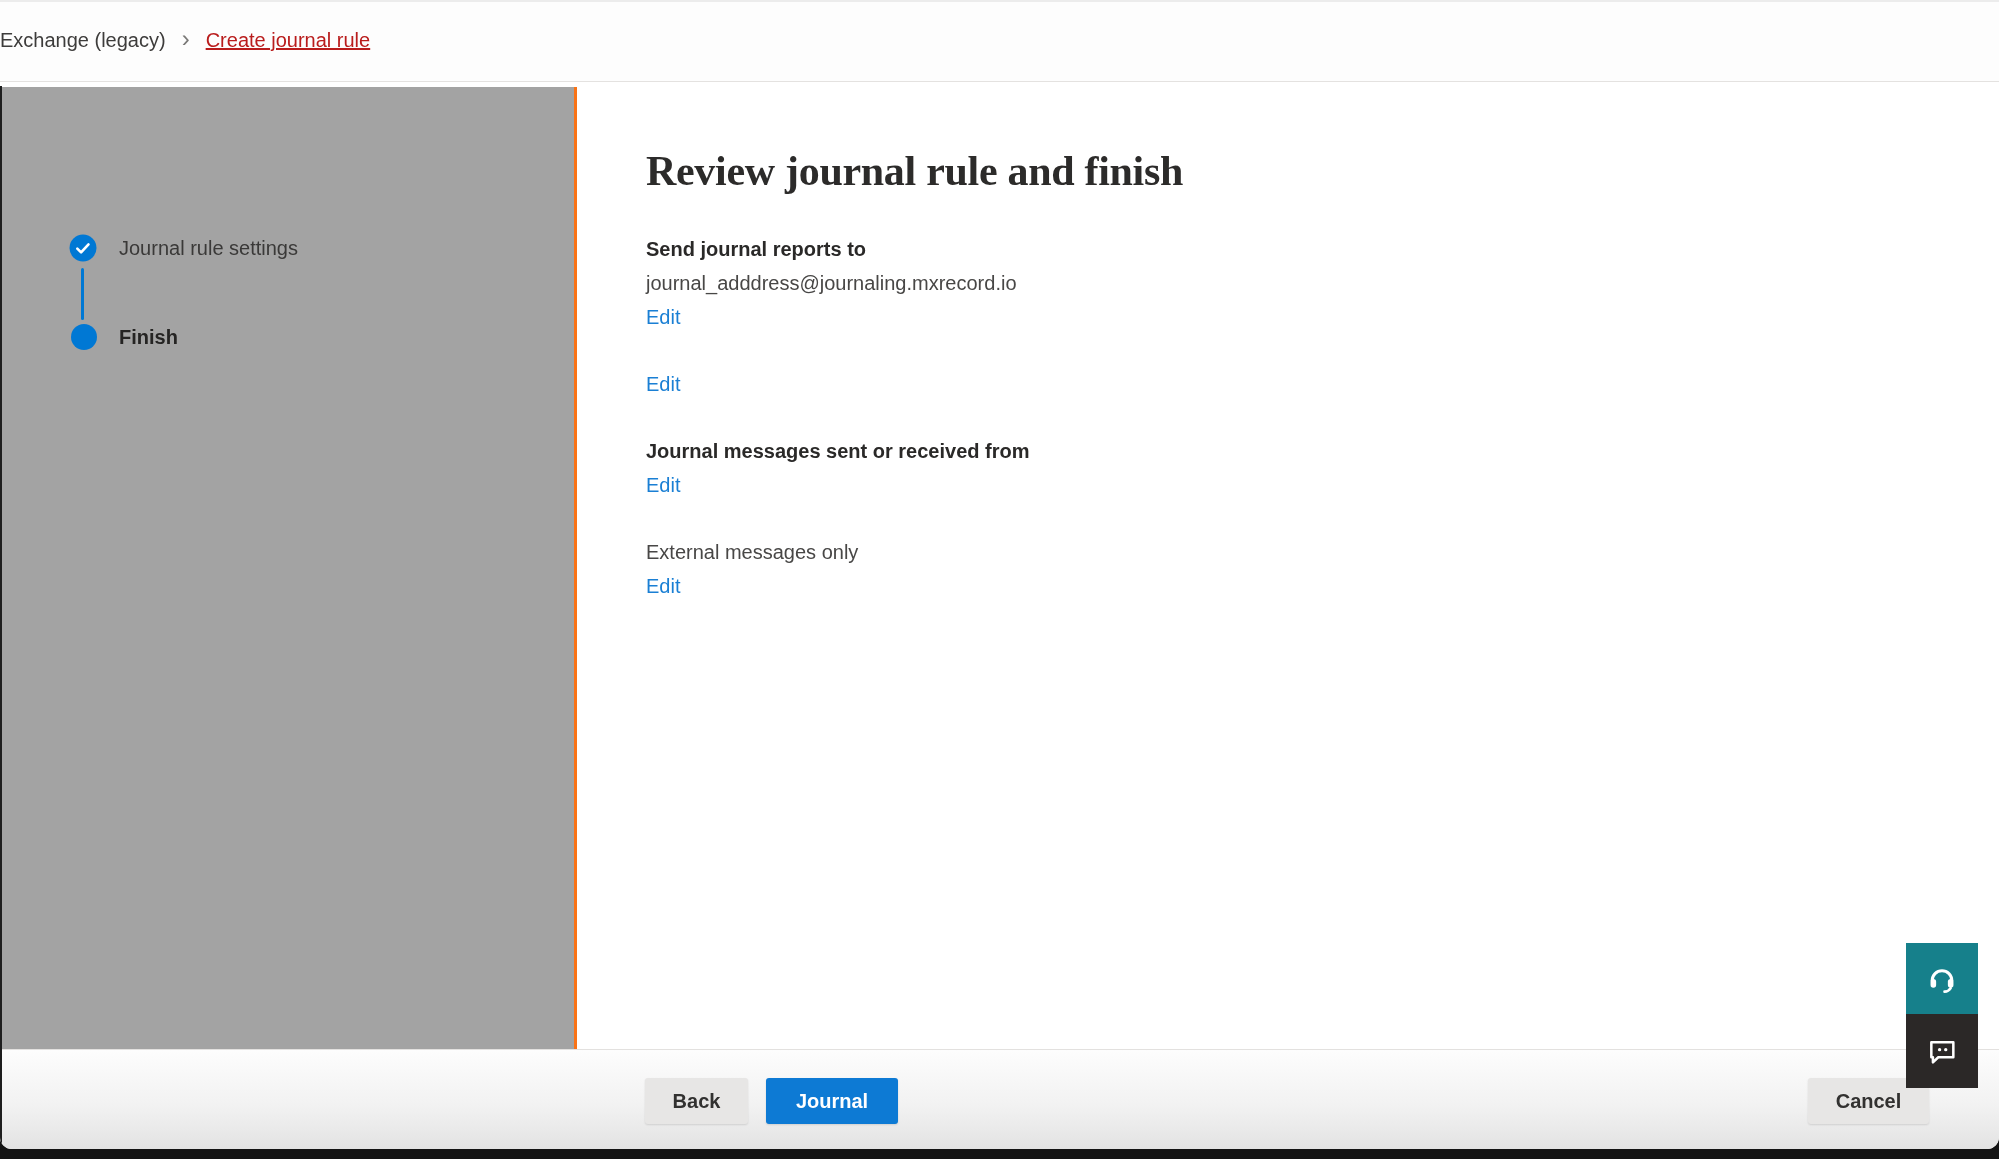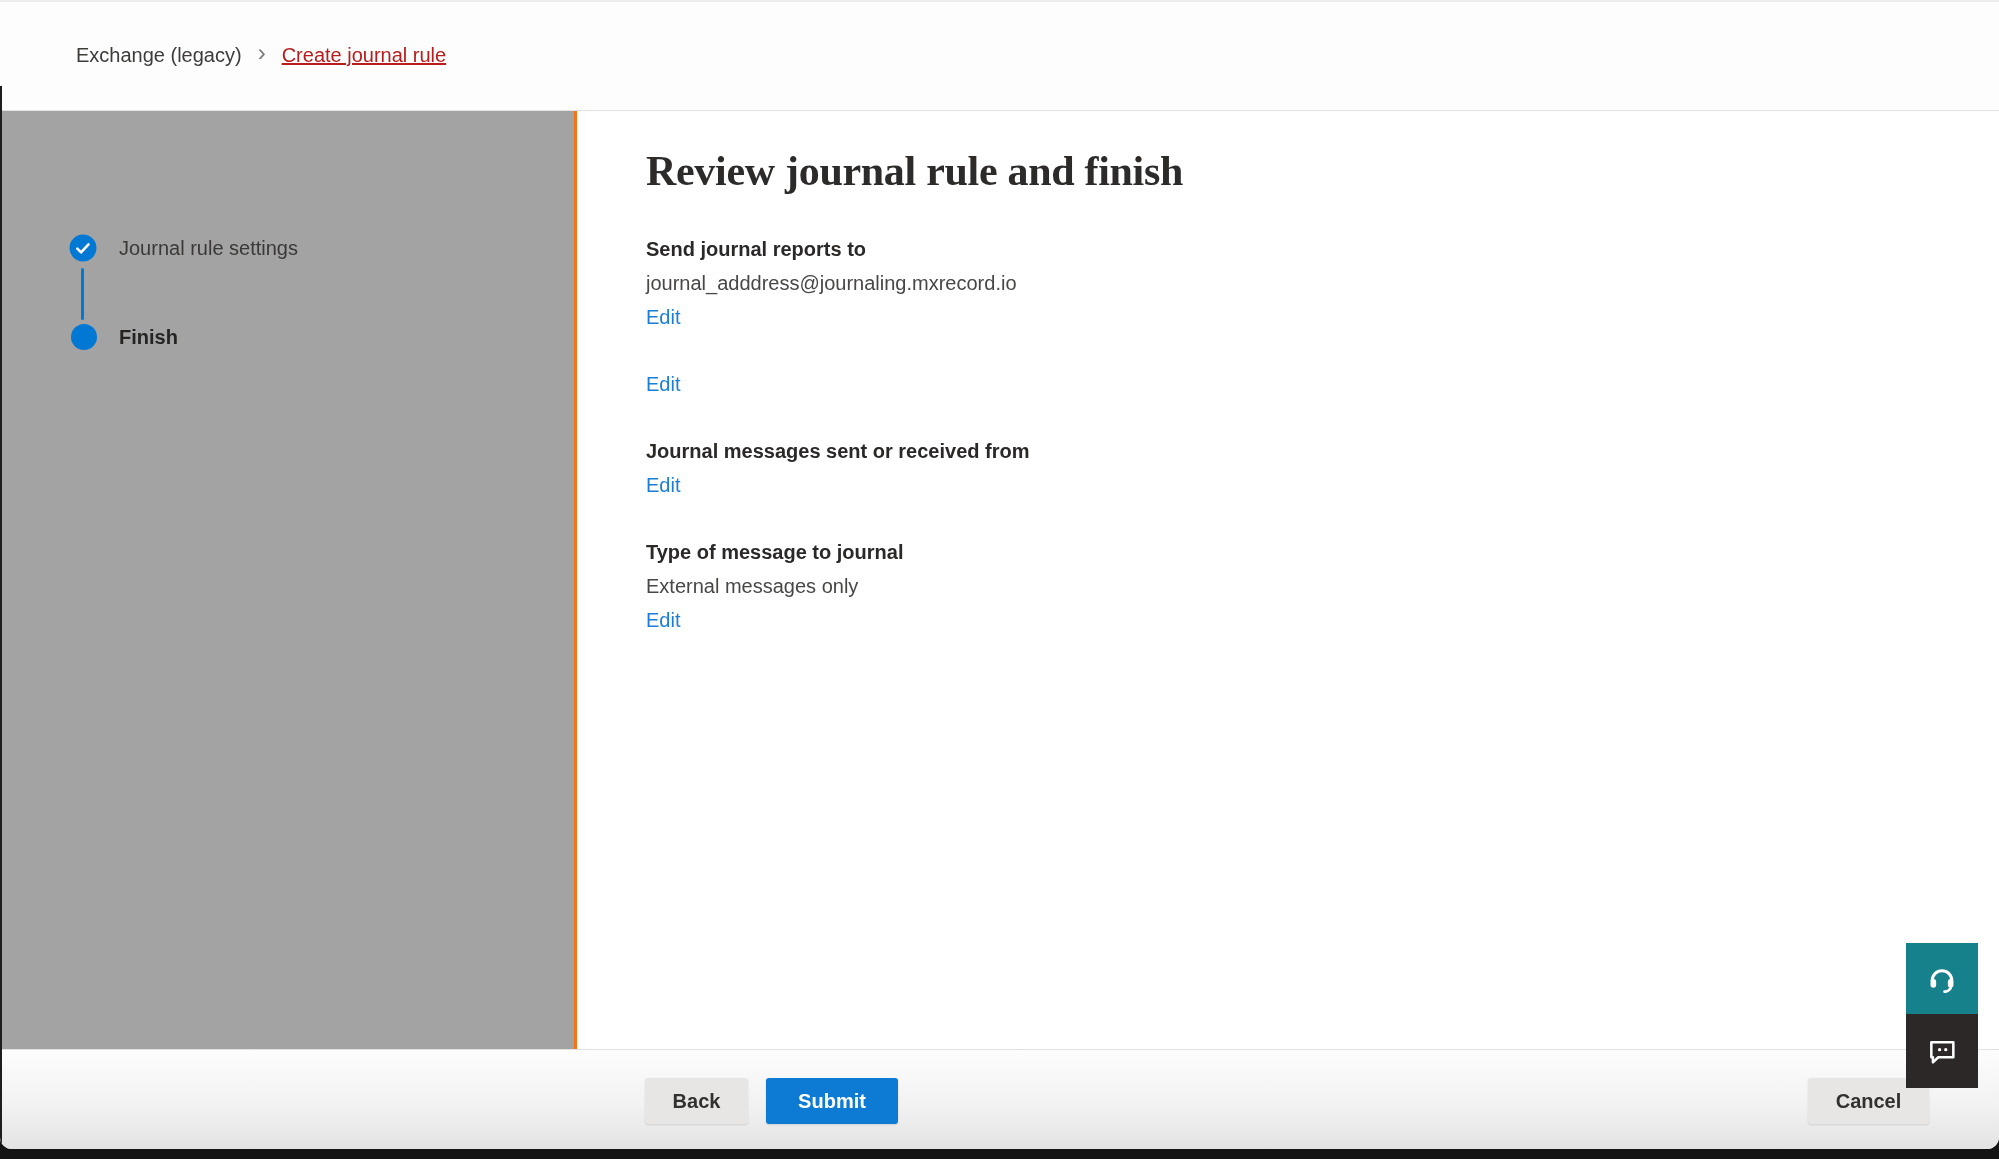--- a/index.html
+++ b/index.html
@@ -23,25 +23,24 @@
     position: absolute; left: 0; right: 0; top: 0; height: 2px;
     background: #ececec; z-index: 50;
   }
   .edge-left {
     position: absolute; left: 0; width: 2px; top: 86px; bottom: 0;
     background: #1e1e1e; z-index: 49;
   }
 
   
   .header {
-    position: absolute; left: 0; right: 0; top: 0; height: 111px;
+    position: absolute; left: 0; right: 0; top: 0; height: 82px;
     background: #fdfdfd;
     border-bottom: 1px solid #e4e2e0;
     display: flex; align-items: center;
-    padding-left: 76px;
     z-index: 5;
   }
   .crumb-link {
     font-size: 20px; color: #3d3c3b; text-decoration: none; cursor: pointer;
   }
   .crumb-sep {
     font-size: 24px; color: #7a7977; margin: 0 16px; line-height: 1;
     transform: translateY(-2px); display: inline-block;
   }
   .crumb-current { font-size: 20px; color: #b91c1c; text-decoration: underline; }
@@ -159,30 +158,29 @@
           <a class="edit-link">Edit</a>
         </div>
 
         <div class="section">
           <div class="section-label">Journal messages sent or received from</div>
           
           <a class="edit-link">Edit</a>
         </div>
 
         <div class="section">
-          <div class="section-label">Type of message to journal</div>
           <div class="section-value">External messages only</div>
           <a class="edit-link">Edit</a>
         </div>
       </div>
     </div>
 
     <div class="footer">
       <button class="btn btn-gray btn-back">Back</button>
-      <button class="btn btn-primary">Submit</button>
+      <button class="btn btn-primary">Journal</button>
       <button class="btn btn-gray btn-cancel">Cancel</button>
     </div>
 
     <button class="float-btn float-help">
       <svg viewBox="0 0 24 24" width="32" height="32">
         <path d="M4.6 13.2a7.4 7.4 0 0 1 14.8 0" stroke="#ffffff" stroke-width="2.2" fill="none" stroke-linecap="round"></path>
         <rect x="3.4" y="12" width="4.2" height="6.6" rx="2.1" fill="#ffffff"></rect>
         <rect x="16.4" y="12" width="4.2" height="6.6" rx="2.1" fill="#ffffff"></rect>
         <path d="M18.5 18.8a5.6 5.6 0 0 1-4.6 2.7" stroke="#ffffff" stroke-width="2" fill="none" stroke-linecap="round"></path>
       </svg>

